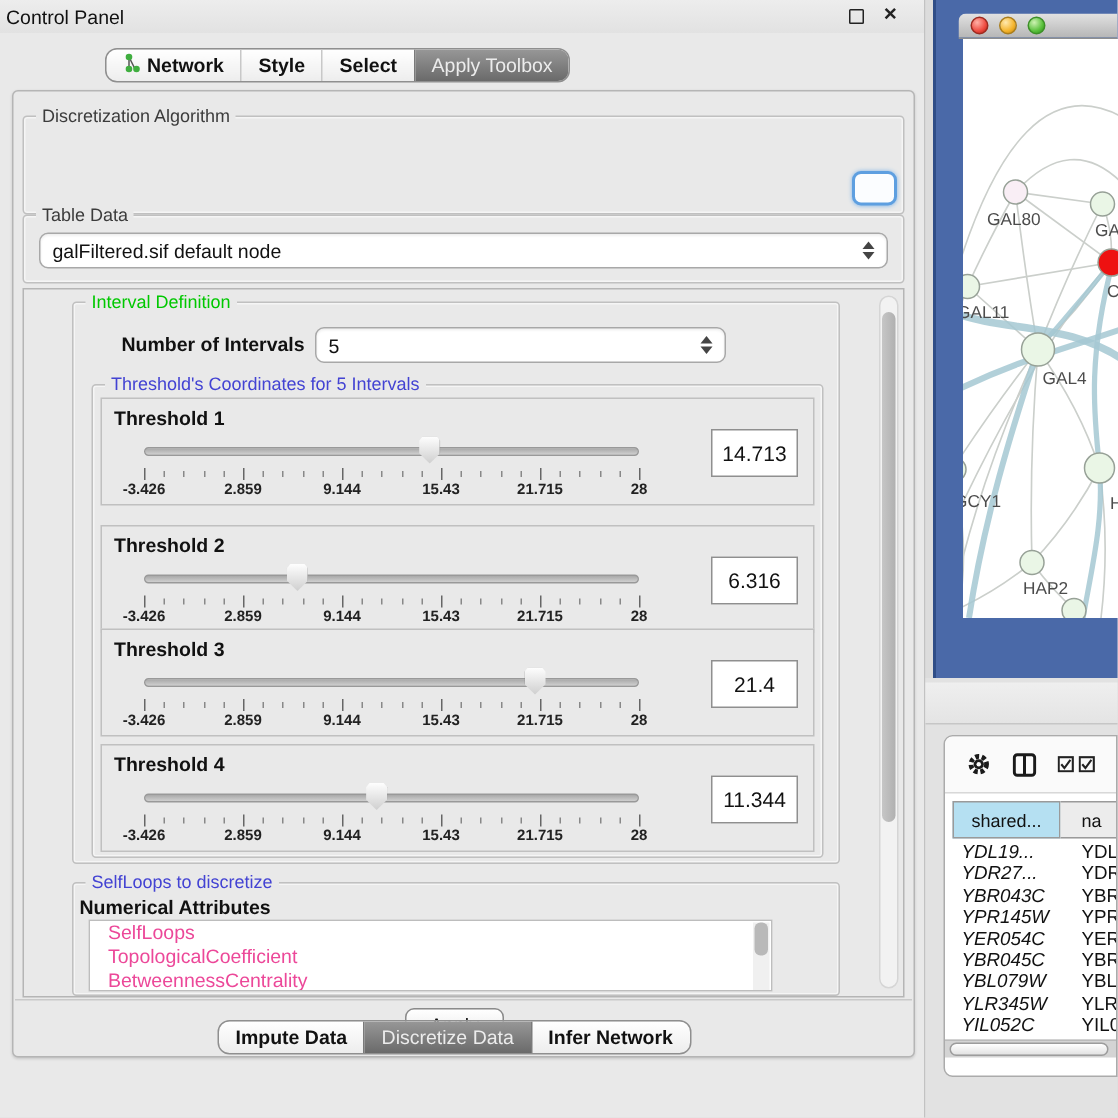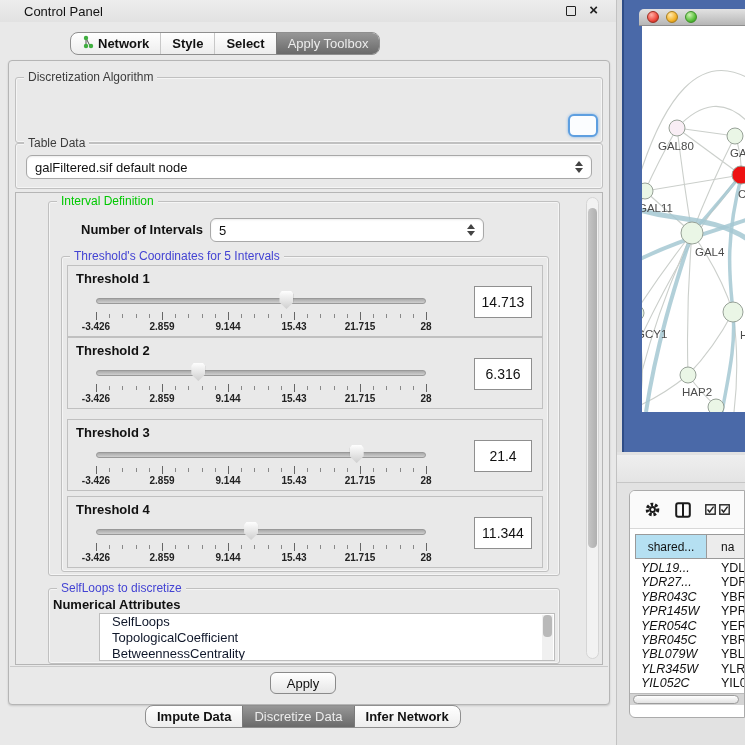--- a/index.html
+++ b/index.html
@@ -4,21 +4,21 @@
 <style>
   * { margin:0; padding:0; box-sizing:border-box; }
   html,body { width:745px; height:745px; overflow:hidden;
     font-family:"Liberation Sans", sans-serif; background:#dedede; }
 
   
   #control-panel { position:absolute; left:0; top:0; width:617px; height:745px;
     background:#e9e9e9; border-right:1px solid #c2c2c2; }
   #cp-titlebar { position:absolute; left:0; top:0; width:100%; height:22px;
     background:linear-gradient(#ededed,#e2e2e2); }
-  #cp-title { position:absolute; left:24px; top:4px; font-size:13px; color:#111; }
+  #cp-title { position:absolute; left:4px; top:4px; font-size:13px; color:#111; }
   #float-icon { position:absolute; right:40px; top:6px; width:10px; height:10px;
     border:1.6px solid #222; border-radius:1px; }
   #close-icon { position:absolute; right:18px; top:1px; font-size:15px; font-weight:bold; color:#222; }
 
   
   .tabstrip { position:absolute; display:flex; align-items:stretch;
     border:1px solid #8f8f8f; border-radius:8px; overflow:hidden;
     background:linear-gradient(#ffffff,#ededed); height:23px;justify-content:flex-end; }
   #top-tabs { left:70px; top:32px; }
   .tab { display:flex; align-items:center; gap:4px; padding:0 11px;
@@ -101,33 +101,33 @@
   .tick-labels { position:absolute; left:0; top:31px; width:100%; height:12px; }
   .tick-labels span { position:absolute; transform:translateX(-50%);
     font-size:10px; font-weight:bold; color:#222; white-space:nowrap; }
   .t-value { position:absolute; right:10px; top:20px; width:58px; height:32px;
     background:#fff; border:1px solid #8f8f8f; font-size:14px; color:#111;
     display:flex; align-items:center; justify-content:center; }
 
   #attr-group { left:32px; top:395px; width:512px; height:76px; }
   #attr-sublabel { position:absolute; left:4px; top:8px; font-size:13px; font-weight:bold; color:#111; }
   #attr-list { position:absolute; left:10px; top:24px; width:456px; height:48px;
-    background:#fff; border:1px solid #bdbdbd; overflow:hidden; font-size:13px; color:#0f172a;margin-left:40px; }
+    background:#fff; border:1px solid #bdbdbd; overflow:hidden; font-size:13px; color:#ec4899; }
   #attr-list .li { padding-left:12px; height:16px; line-height:16px; white-space:nowrap; }
   #attr-scroll { position:absolute; right:1px; top:1px; width:11px; height:46px; background:#f0f0f0; }
   #attr-scroll .thumb2 { position:absolute; left:1px; top:0; width:9px; height:22px;
     background:#b9b9b9; border-radius:4px; }
 
   #cp-footer-line { position:absolute; left:1px; right:1px; top:605px; height:1px; background:#c9c9c9; }
   #apply-button { position:absolute; left:261px; top:611px; width:66px; height:22px;
     background:linear-gradient(#ffffff,#e6e6e6); border:1px solid #8a8a8a;
     border-radius:6px; font-size:13px; color:#111;
     display:flex; align-items:center; justify-content:center; }
 
-  #bottom-tabs { left:145px; top:705px; }
+  #bottom-tabs { left:145px; top:680px; }
 
   
   #right-region { position:absolute; left:617px; top:0; width:128px; height:745px;
     background:#dcdcdc; }
 
   #net-window { position:absolute; left:5px; top:0; width:123px; height:452px;
     background:#4a69a8; border-left:2px solid #2f4d87; }
   #net-titlebar { position:absolute; left:15px; top:9px; right:0; height:17px;
     background:linear-gradient(#e2e2e2,#b6b6b6); border-bottom:1px solid #8e8e8e;
     border-radius:5px 0 0 0; display:flex; align-items:center; gap:7px; padding-left:8px; }
@@ -278,21 +278,21 @@
                   <span style="left: 20%;">2.859</span>
                   <span style="left: 40%;">9.144</span>
                   <span style="left: 60%;">15.43</span>
                   <span style="left: 80%;">21.715</span>
                   <span style="left: 100%;">28</span>
                 </div>
             </div>
             <div class="t-value">14.713</div>
           </div>
 
-          <div class="threshold-row" style="top:80px">
+          <div class="threshold-row" style="top:93px">
             <span class="t-title">Threshold 2</span>
             <div class="slider-wrap">
               <div class="track"></div>
               <div class="thumb" style="left: calc(30.9998% - 7px);"></div>
               <div class="ticks">
                   <div class="tick major" style="left: 0%;"></div>
                   <div class="tick" style="left: 4%;"></div>
                   <div class="tick" style="left: 8%;"></div>
                   <div class="tick" style="left: 12%;"></div>
                   <div class="tick" style="left: 16%;"></div>

